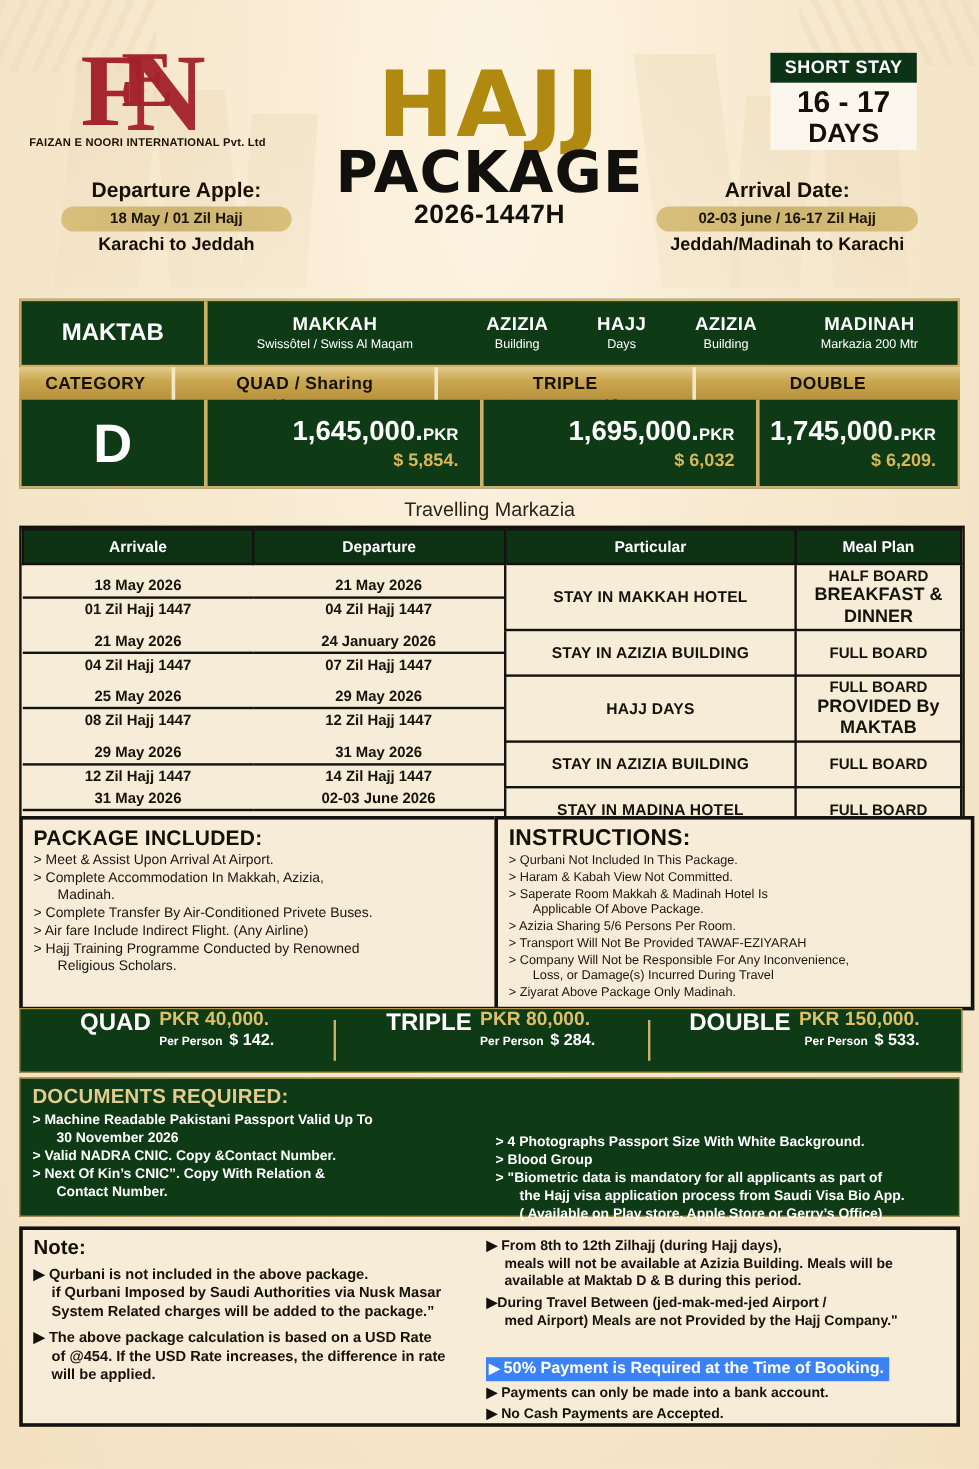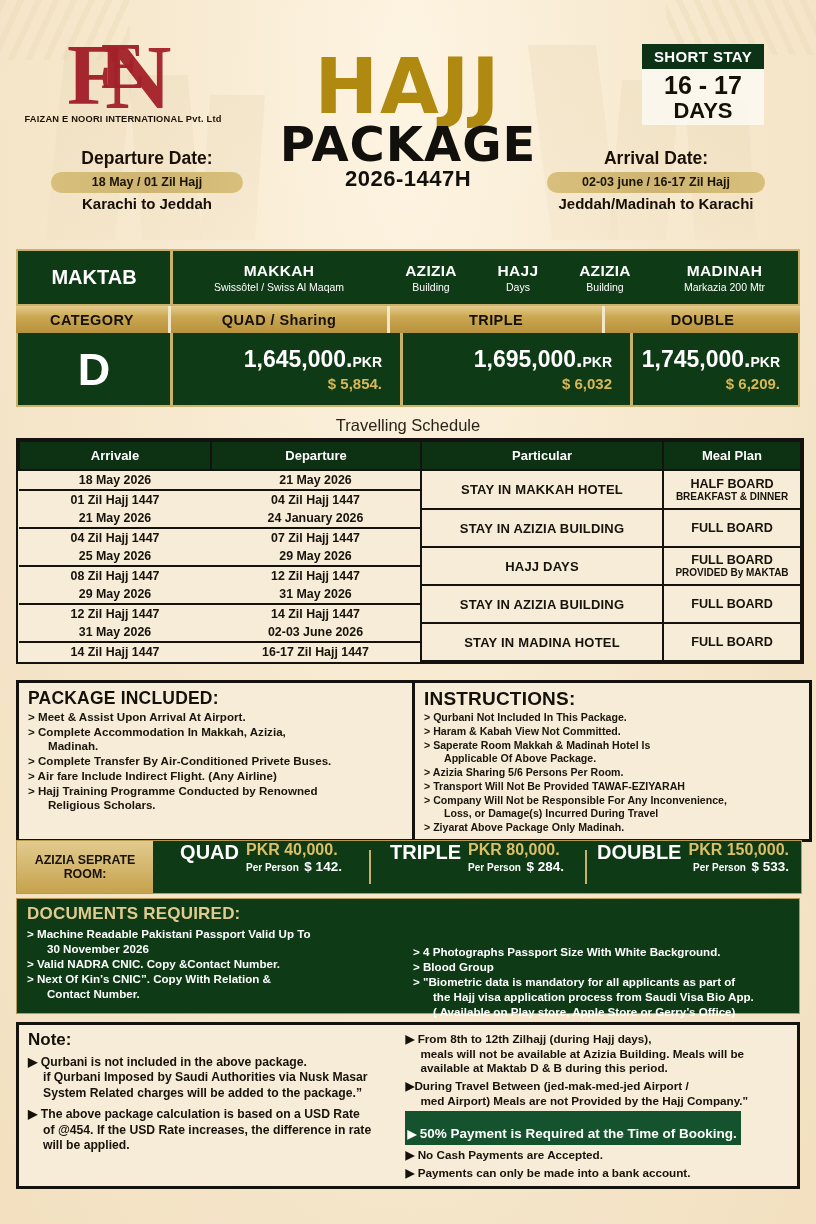--- a/index.html
+++ b/index.html
@@ -77,33 +77,33 @@
   .pr-usd{font-size:15px;font-weight:bold;color:#d8b758;margin-top:2px;}
 
   
   .sched-title{position:absolute;left:0;right:0;top:416px;text-align:center;font-size:16.5px;color:#2a2318;font-weight:normal;}
   .sched{position:absolute;left:16px;top:438px;width:784px;border:2px solid #14120e;background:#f7ecd7;}
   .sched table{border-collapse:collapse;width:100%;}
   .sched th{background:#0c3113;color:#fff;font-size:13px;font-weight:bold;padding:6px 0;border:2px solid #14120e;}
   .sched td{border:2px solid #14120e;background:#f7ecd7;text-align:center;font-size:12.4px;font-weight:bold;color:#16120c;padding:2px 0;}
   .sched td.part{font-size:13px;letter-spacing:.2px;}
   .sched td.meal{font-size:12.6px;line-height:1.15;}
-  .sched td.meal small{display:block;font-size:10px;}
+  .sched td.meal small{display:block;font-size:15px;}
   .half-cell{padding:0 !important;border:none !important;}
   .dual{display:flex;flex-direction:column;}
   .dual span{padding:2px 0;text-align:center;}
   .dual span:first-child{border-bottom:2px solid #14120e;}
 
   
   .infobox{position:absolute;border:3px solid #14120e;background:#f7ecd7;padding:5px 9px 6px;}
   .ib-left{left:16px;top:680px;width:378px;height:145px;}
   .ib-right{left:412px;top:680px;width:376px;height:145px;}
   .ib-title{font-size:17.5px;font-weight:bold;color:#14100a;letter-spacing:.2px;margin-bottom:1px;}
   .ib-right .ib-title{font-size:19px;}
-  .ib-li{font-size:11.6px;font-weight:bold;color:#1a150d;line-height:1.27;padding-left:11px;text-indent:-11px;}
+  .ib-li{font-size:11.6px;font-weight:normal;color:#1a150d;line-height:1.27;padding-left:11px;text-indent:-11px;}
   .ib-right .ib-li{font-size:10.6px;line-height:1.3;}
   .ib-li .cont{display:block;text-indent:0;padding-left:9px;}
 
   
   .az-band{position:absolute;left:16px;top:840px;width:784px;height:52px;display:flex;
     background:#0e3a16;border:1px solid #b79a4e;}
   .az-label{width:136px;display:flex;flex-direction:column;align-items:center;justify-content:center;
     background:linear-gradient(180deg,#e2cb8f,#c6a24c);font-size:12.4px;font-weight:bold;color:#17120a;line-height:1.15;text-align:center;}
   .az-item{flex:1;display:flex;align-items:flex-start;justify-content:center;gap:7px;position:relative;}
   .az-item + .az-item::before{content:"";position:absolute;left:0;top:9px;bottom:9px;width:2px;background:#cbb06a;}
@@ -125,21 +125,21 @@
   
   .note{position:absolute;left:16px;top:1022px;width:784px;height:167px;border:3px solid #14120e;background:#f7ecd7;
     box-sizing:border-box;padding:5px 9px 0;display:flex;gap:6px;}
   .note-col{flex:1;}
   .note-col.right{flex:1.03;}
   .note-title{font-size:17px;font-weight:bold;color:#14100a;margin-bottom:5px;}
   .note-li{font-size:12.2px;font-weight:bold;color:#17120b;line-height:1.26;padding-left:14px;text-indent:-14px;margin-bottom:6px;}
   .note-col.right .note-li{font-size:11.7px;margin-bottom:3px;line-height:1.25;}
   .note-li .cont{display:block;text-indent:0;padding-left:1px;}
   .note-li .tri{color:#14100a;}
-  .note-hi{background:#14532d;color:#fff;display:inline-block;padding:15px 4px 2px 2px;}
+  .note-hi{background:#3b82f6;color:#fff;display:inline-block;padding:1px 4px 2px 2px;margin-top:20px;}
   .note-hi .big{font-size:13.5px;}
 </style>
 </head>
 <body>
 
 <div class="page">
 
   <div class="wm wm-b" style="left:55px;top:50px;width:70px;height:190px;transform:skewX(-6deg);"></div>
   <div class="wm wm-b" style="left:135px;top:75px;width:60px;height:165px;transform:skewX(5deg);"></div>
   <div class="wm wm-b" style="left:205px;top:95px;width:55px;height:145px;transform:skewX(-4deg);"></div>
@@ -172,21 +172,21 @@
 
     <div class="stay-box">
       <div class="stay-badge">SHORT STAY</div>
       <div class="stay-white">
         <div class="stay-num">16 - 17</div>
         <div class="stay-days">DAYS</div>
       </div>
     </div>
 
     <div class="dep-block">
-      <div class="date-label">Departure Date:</div>
+      <div class="date-label">Departure Apple:</div>
       <div class="date-pill">18 May  / 01 Zil Hajj</div>
       <div class="route">Karachi to Jeddah</div>
       <div class="plane dep">✈</div>
     </div>
 
     <div class="arr-block">
       <div class="date-label">Arrival Date:</div>
       <div class="date-pill">02-03 june / 16-17   Zil Hajj</div>
       <div class="route">Jeddah/Madinah to Karachi</div>
       <div class="plane arr">✈</div>
@@ -212,21 +212,21 @@
         <div class="ph-t">AZIZIA</div>
         <div class="ph-s">Building</div>
       </div>
       <div class="ph-cell" style="flex:1">
         <div class="ph-t">MADINAH</div>
         <div class="ph-s">Markazia 200 Mtr</div>
       </div>
     </div>
 
     <div class="cat-row">
-      <div class="cat-cell" style="width:152px">CATEGORY</div>
+      <div class="cat-cell" style="width:127px">CATEGORY</div>
       <div class="cat-cell sep" style="width:216px">QUAD / Sharing</div>
       <div class="cat-cell sep" style="width:212px">TRIPLE</div>
       <div class="cat-cell sep" style="flex:1">DOUBLE</div>
     </div>
 
     <div class="price-row">
       <div class="pr-cell pr-cat">
         <span class="pr-letter">D</span>
       </div>
       <div class="pr-cell sep" style="width:209px">
@@ -237,21 +237,21 @@
         <div class="pr-pkr"><span>1,695,000.</span><span class="unit">PKR</span></div>
         <div class="pr-usd">$ 6,032</div>
       </div>
       <div class="pr-cell sep" style="flex:1">
         <div class="pr-pkr"><span>1,745,000.</span><span class="unit">PKR</span></div>
         <div class="pr-usd">$ 6,209.</div>
       </div>
     </div>
   </div>
 
-  <div class="sched-title">Travelling Schedule</div>
+  <div class="sched-title">Travelling Markazia</div>
   <div class="sched">
     <table>
       <thead>
         <tr>
           <th style="width:190px">Arrivale</th>
           <th style="width:208px">Departure</th>
           <th style="width:240px">Particular</th>
           <th>Meal Plan</th>
         </tr>
       </thead>
@@ -369,24 +369,20 @@
     <div class="ib-li"><span>&gt; Qurbani Not Included In This Package.</span></div>
     <div class="ib-li"><span>&gt; Haram &amp; Kabah View Not Committed.</span></div>
     <div class="ib-li"><span>&gt; Saperate Room Makkah &amp; Madinah Hotel Is</span><span class="cont">Applicable Of Above Package.</span></div>
     <div class="ib-li"><span>&gt; Azizia Sharing 5/6 Persons Per Room.</span></div>
     <div class="ib-li"><span>&gt; Transport Will Not Be Provided TAWAF-EZIYARAH</span></div>
     <div class="ib-li"><span>&gt; Company Will Not be Responsible For Any Inconvenience,</span><span class="cont">Loss, or Damage(s) Incurred During Travel</span></div>
     <div class="ib-li"><span>&gt; Ziyarat Above Package Only Madinah.</span></div>
   </div>
 
   <div class="az-band">
-    <div class="az-label">
-      <span>AZIZIA SEPRATE</span>
-      <span>ROOM:</span>
-    </div>
     <div class="az-item">
       <span class="az-kind">QUAD</span>
       <span class="az-right">
         <span class="az-amt">PKR 40,000.</span>
         <span class="az-pp"><span>Per Person</span>&nbsp; <b>$ 142.</b></span>
       </span>
     </div>
     <div class="az-item">
       <span class="az-kind">TRIPLE</span>
       <span class="az-right">
@@ -444,22 +440,22 @@
       </div>
       <div class="note-li">
         <span class="tri">▶</span><span>During  Travel Between (jed-mak-med-jed Airport /</span>
         <span class="cont">med Airport) Meals are not Provided by the Hajj Company."</span>
       </div>
       <div class="note-li" style="text-indent:0;padding-left:0">
         <span class="note-hi"><span class="tri" style="color:#fff">▶</span> <span class="big">50% Payment is Required at the Time of Booking.</span></span>
       </div>
       <div class="note-li">
         <span class="tri">▶</span>
-        <span>No Cash Payments are Accepted.</span>
+        <span>Payments can only be made into a bank account.</span>
       </div>
       <div class="note-li">
         <span class="tri">▶</span>
-        <span>Payments can only be made into a bank account.</span>
+        <span>No Cash Payments are Accepted.</span>
       </div>
     </div>
   </div>
 
 </div>
 
 </body></html>

